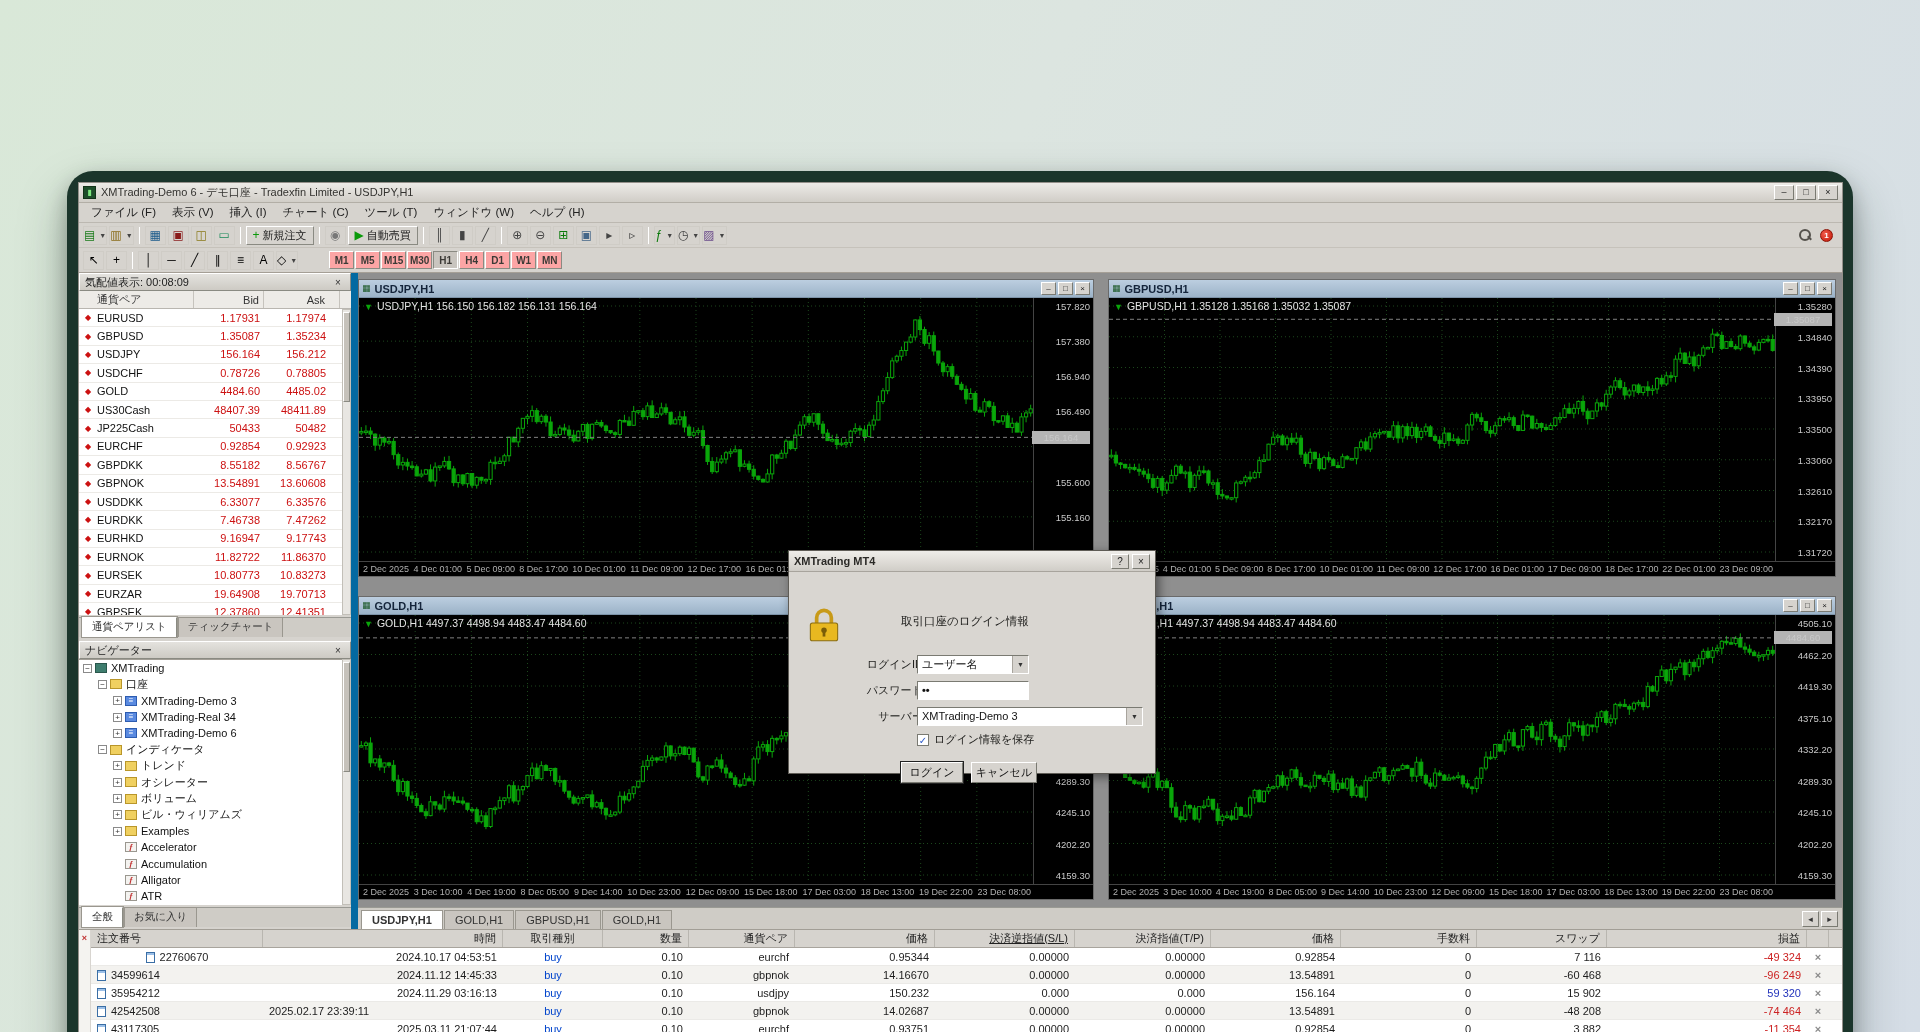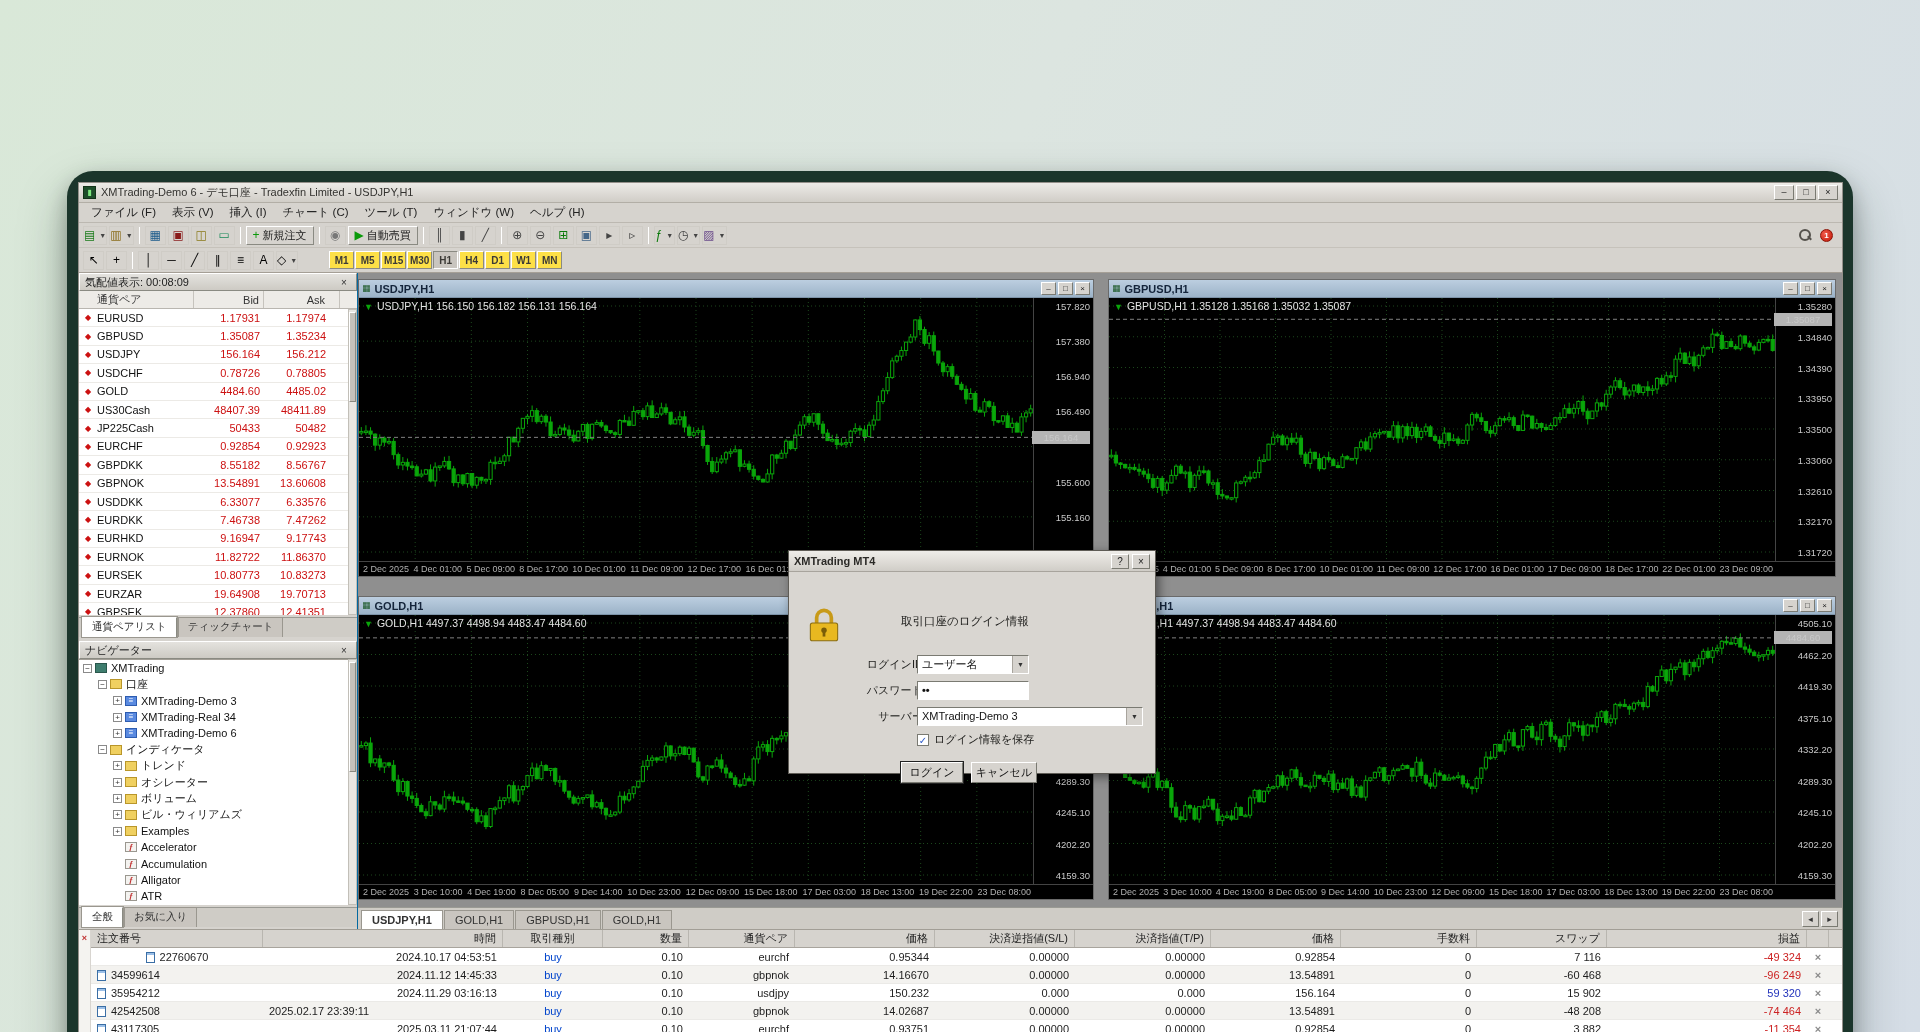--- a/index.html
+++ b/index.html
@@ -23,25 +23,25 @@
   .tb-btn .cap{font-size:7px;color:#444;margin-left:1px}
   .tb-btn .lbl{font-size:11px;color:#1b1b1b}
   .tb-text{border-color:#fff #8a8a82 #8a8a82 #fff;padding:0 6px}
   .tb-sep{width:1px;height:17px;background:#a8a49d;border-right:1px solid #fff;margin:0 4px}
   .tb-right{margin-left:auto;display:flex;align-items:center;gap:8px;padding-right:6px}
   .search-ico{position:relative;width:14px;height:14px;display:inline-block}
   .search-ico::before{content:"";position:absolute;left:1px;top:1px;width:8px;height:8px;border:2px solid #55524d;border-radius:50%}
   .search-ico::after{content:"";position:absolute;left:9px;top:9px;width:5px;height:2px;background:#55524d;transform:rotate(45deg)}
   .notif-ico{width:13px;height:13px;border-radius:50%;background:radial-gradient(circle at 35% 35%,#f05a4a,#c21807);border:1px solid #8d1205;display:inline-flex;align-items:center;justify-content:center;color:#fff;font-size:8px;font-weight:bold}
   .tf-group{display:flex;margin-left:30px}
-  .tf-btn{width:25px;height:18px;border:1px solid;border-color:#fff #8a8a82 #8a8a82 #fff;background:#fde047;font-size:10px;font-weight:bold;color:#3c3a36;display:inline-flex;align-items:center;justify-content:center;margin-right:1px;cursor:default}
+  .tf-btn{width:25px;height:18px;border:1px solid;border-color:#fff #8a8a82 #8a8a82 #fff;background:#fca5a5;font-size:10px;font-weight:bold;color:#3c3a36;display:inline-flex;align-items:center;justify-content:center;margin-right:1px;cursor:default}
   .tf-btn.active{border-color:#8a8a82 #fff #fff #8a8a82;background:#c9c5bf}
   
   .workspace{position:absolute;left:0;top:90px;right:0;height:656px}
-  .left-col{position:absolute;left:0;top:0;width:279px;height:100%;background:#d6d3ce;border-right:1px solid #0369a1}
+  .left-col{position:absolute;left:0;top:0;width:279px;height:100%;background:#d6d3ce;border-right:7px solid #0369a1}
   .caption{position:absolute;left:0;right:0;height:18px;background:linear-gradient(#e4e2de,#cdcac4);border:1px solid;border-color:#fff #8a8a82 #8a8a82 #fff;font-size:11px;color:#222;display:flex;align-items:center;padding:0 5px}
   .caption .x{margin-left:auto;font-size:10px;color:#333;width:14px;text-align:center;cursor:default}
   .mw-caption{top:0}
   .mw-head{position:absolute;left:0;top:18px;right:0;height:18px;background:#edebe7;border-bottom:1px solid #b9b6b0;display:flex;align-items:center;font-size:11px;color:#333}
   .mw-head span{border-right:1px solid #c6c3bd;height:100%;display:flex;align-items:center}
   .mw-col-sym{width:115px;padding-left:18px}
   .mw-col-bid{width:70px;justify-content:flex-end;padding-right:4px}
   .mw-col-ask{width:76px;justify-content:flex-end;padding-right:14px}
   .mw-body{position:absolute;left:0;top:36px;right:0;height:306px;background:#fff;overflow:hidden}
   .mw-row{display:flex;align-items:center;height:18.4px;border-bottom:1px solid #eceae6;font-size:11px}
@@ -1923,21 +1923,21 @@
         <div class="term-strip">
           <span class="x">×</span>
         </div>
         <div class="term-head" id="term-head">
             <span class="hc" style="width: 172px; justify-content: flex-start;">注文番号</span>
             <span class="hc" style="width: 240px; justify-content: flex-end;">時間</span>
             <span class="hc" style="width: 100px; justify-content: center;">取引種別</span>
             <span class="hc" style="width: 86px; justify-content: flex-end;">数量</span>
             <span class="hc" style="width: 106px; justify-content: flex-end;">通貨ペア</span>
             <span class="hc" style="width: 140px; justify-content: flex-end;">価格</span>
-            <span class="hc" style="width: 140px; justify-content: flex-end;">決済逆指値(S/L)</span>
+            <span class="hc" style="width: 140px; justify-content: flex-end; text-decoration: underline;">決済逆指値(S/L)</span>
             <span class="hc" style="width: 136px; justify-content: flex-end;">決済指値(T/P)</span>
             <span class="hc" style="width: 130px; justify-content: flex-end;">価格</span>
             <span class="hc" style="width: 136px; justify-content: flex-end;">手数料</span>
             <span class="hc" style="width: 130px; justify-content: flex-end;">スワップ</span>
             <span class="hc" style="width: 200px; justify-content: flex-end;">損益</span>
             <span class="hc" style="width: 22px; justify-content: center;"></span>
           </div>
         <div class="term-body" id="term-body">
             <div class="t-row">
               <span class="tc" style="width: 172px; text-align: center;"><span class="doc-ico"></span><span>22760670</span></span>

